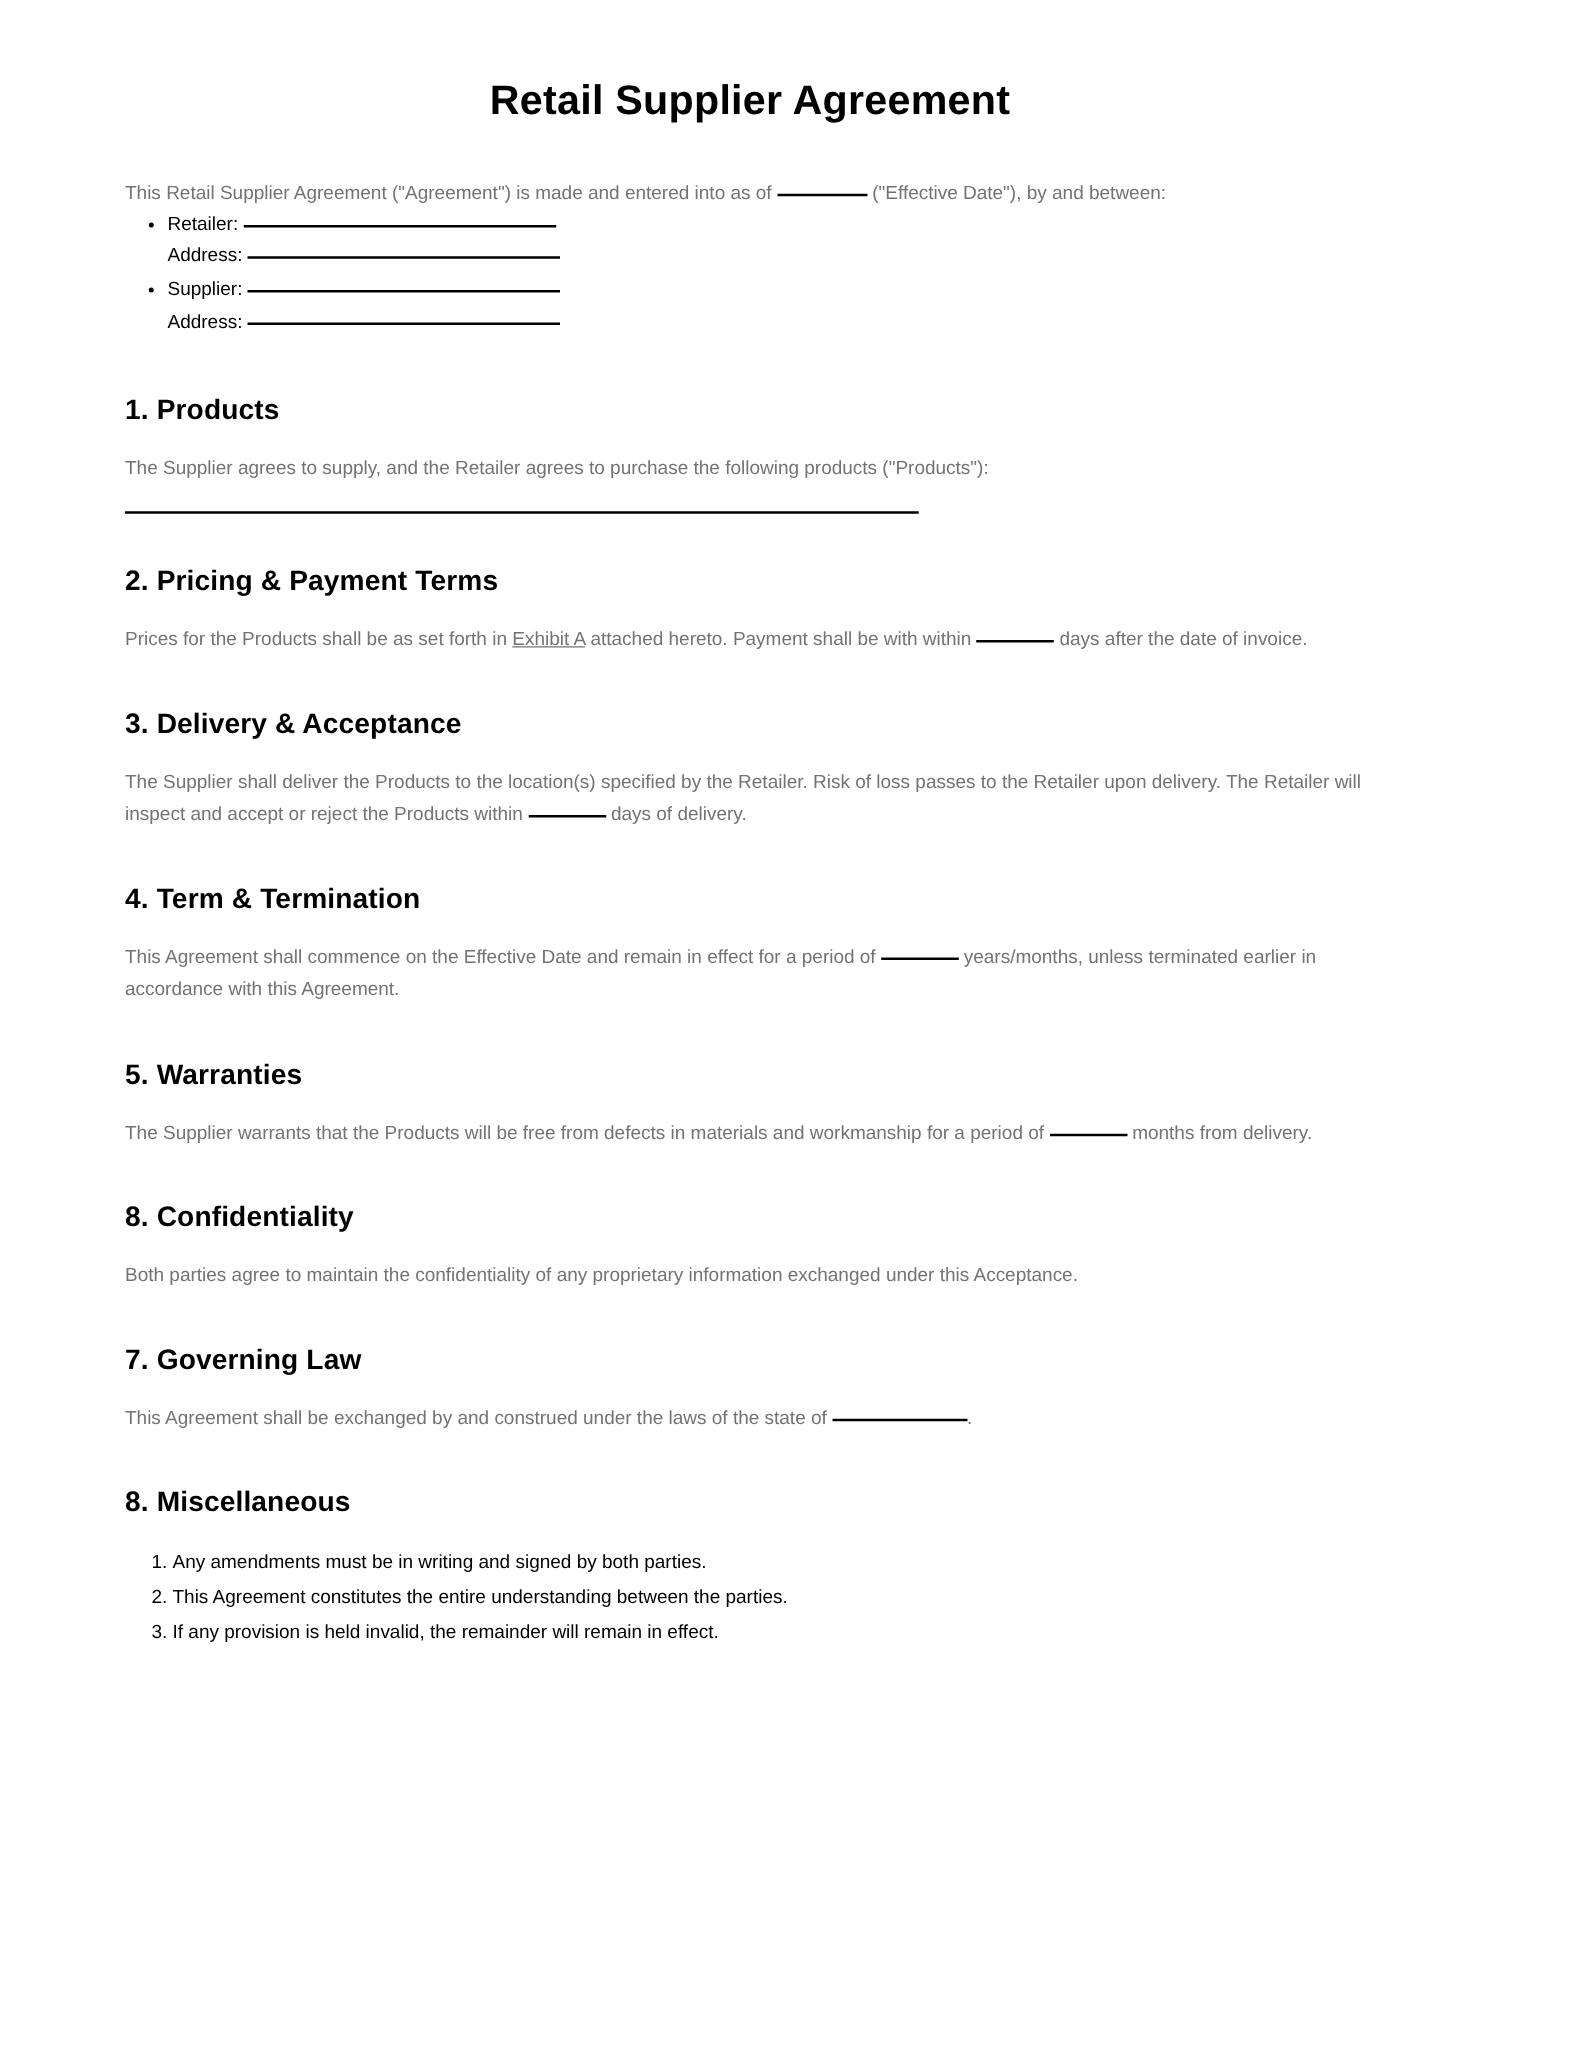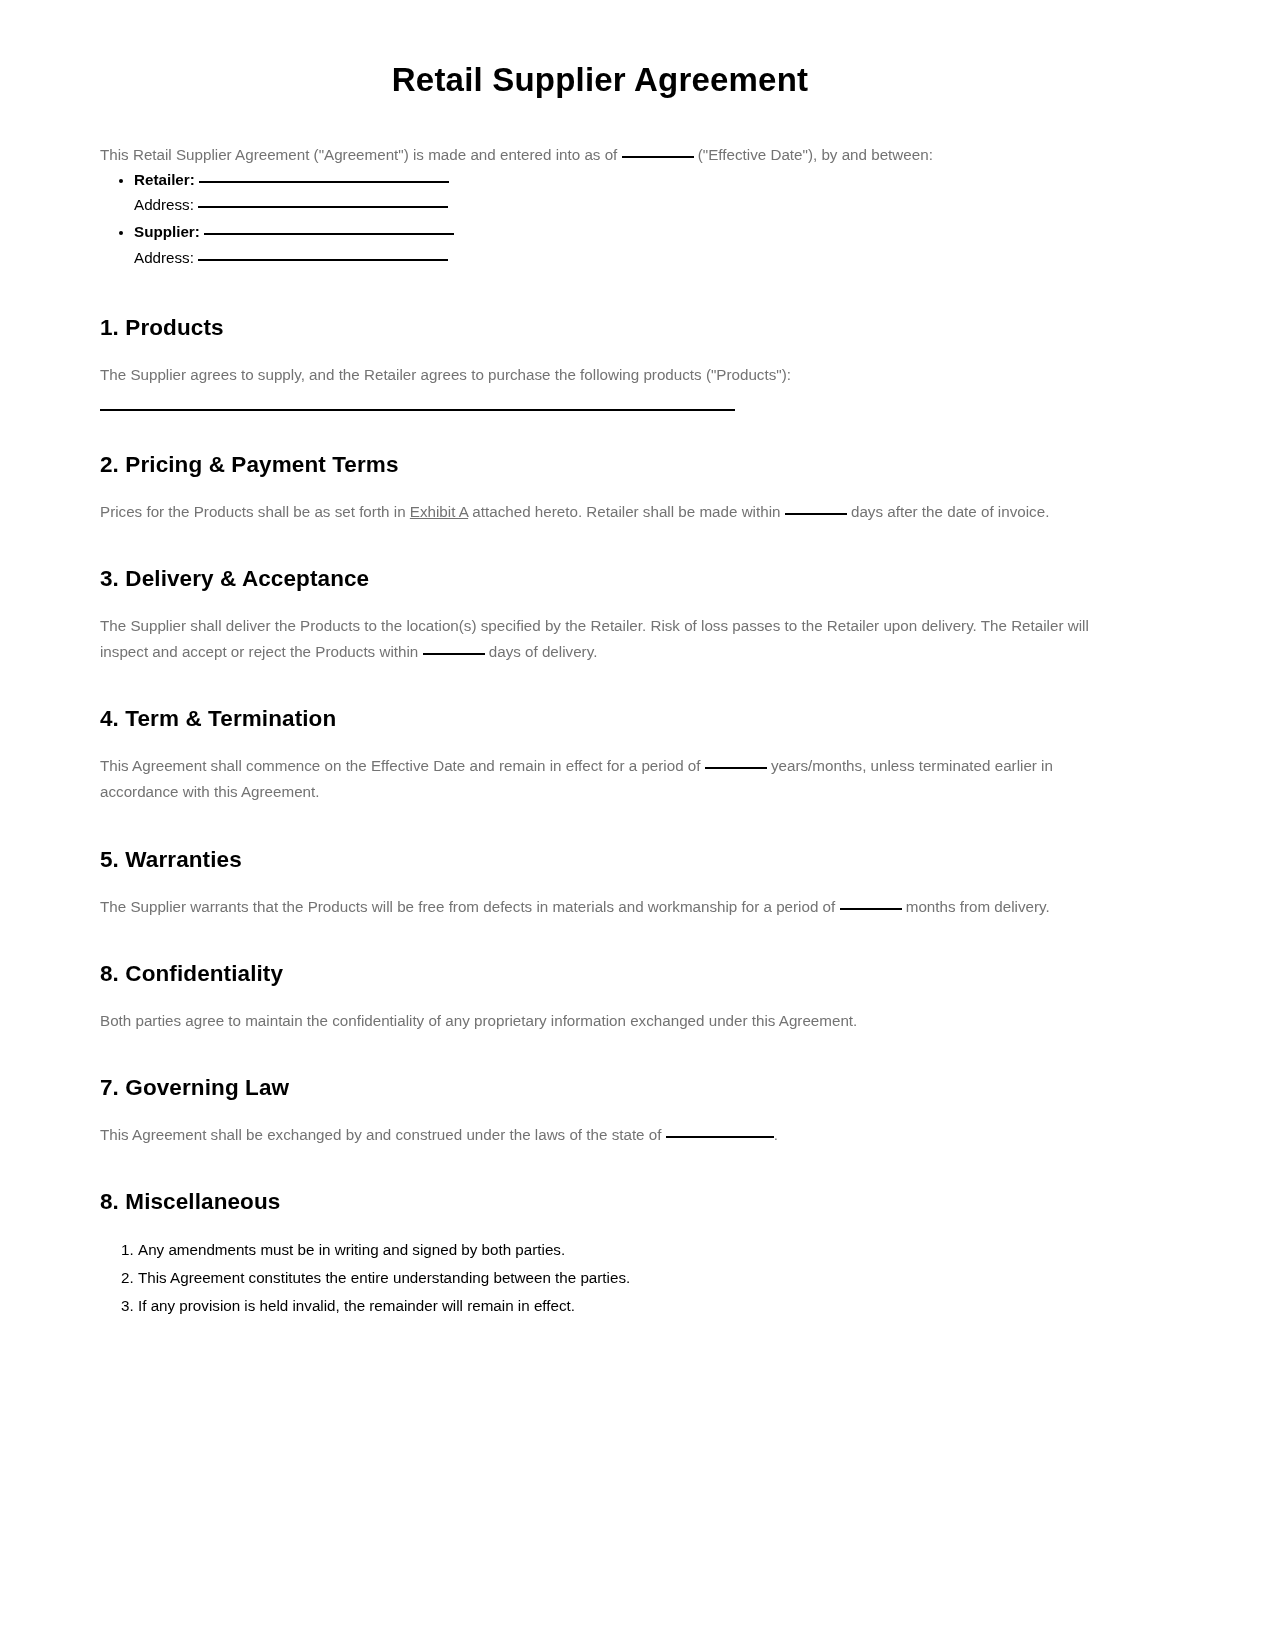--- a/index.html
+++ b/index.html
@@ -50,21 +50,21 @@
   }
   ul.party-list > li {
     font-size: 15.2px;
     line-height: 1.62;
     margin: 0 0 2px 0;
   }
   ul.party-list > li::marker {
     font-size: 13px;
   }
   .party-label {
-    font-weight: bold;
+    font-weight: normal;
   }
   .addr-line {
     display: block;
     font-weight: normal;
     margin-top: 1px;
   }
   h2.section-heading {
     font-size: 22.5px;
     font-weight: bold;
     letter-spacing: 0.1px;
@@ -140,21 +140,21 @@
     <h2 class="section-heading first">1. Products</h2>
     <p class="para">
       <span>The Supplier agrees to supply, and the Retailer agrees to purchase the following products ("Products"):</span>
       <span class="blank full"></span>
     </p>
 
     <h2 class="section-heading">2. Pricing &amp; Payment Terms</h2>
     <p class="para">
       <span>Prices for the Products shall be as set forth in</span>
       <span class="underlined">Exhibit A</span>
-      <span>attached hereto. Retailer shall be made within</span>
+      <span>attached hereto. Payment shall be with within</span>
       <span class="blank sm"></span>
       <span>days after the date of invoice.</span>
     </p>
 
     <h2 class="section-heading">3. Delivery &amp; Acceptance</h2>
     <p class="para">
       <span>The Supplier shall deliver the Products to the location(s) specified by the Retailer. Risk of loss passes to the Retailer upon delivery. The Retailer will inspect and accept or reject the Products within</span>
       <span class="blank sm"></span>
       <span>days of delivery.</span>
     </p>
@@ -167,21 +167,21 @@
     </p>
 
     <h2 class="section-heading">5. Warranties</h2>
     <p class="para">
       <span>The Supplier warrants that the Products will be free from defects in materials and workmanship for a period of</span>
       <span class="blank sm"></span>
       <span>months from delivery.</span>
     </p>
 
     <h2 class="section-heading">8. Confidentiality</h2>
-    <p class="para">Both parties agree to maintain the confidentiality of any proprietary information exchanged under this Agreement.</p>
+    <p class="para">Both parties agree to maintain the confidentiality of any proprietary information exchanged under this Acceptance.</p>
 
     <h2 class="section-heading">7. Governing Law</h2>
     <p class="para">
       <span>This Agreement shall be exchanged by and construed under the laws of the state of</span>
       <span class="blank lg"></span><span>.</span>
     </p>
 
     <h2 class="section-heading">8. Miscellaneous</h2>
     <ol class="misc-list">
       <li>Any amendments must be in writing and signed by both parties.</li>

